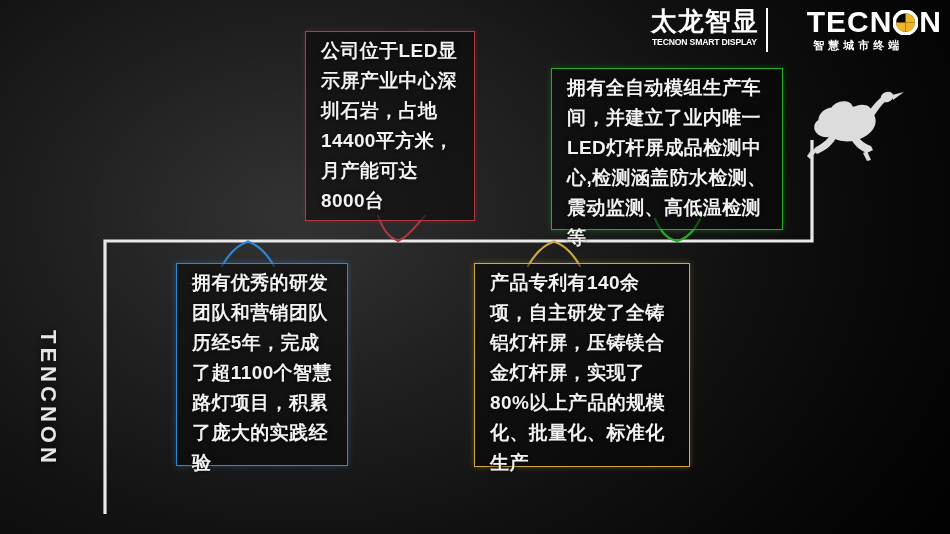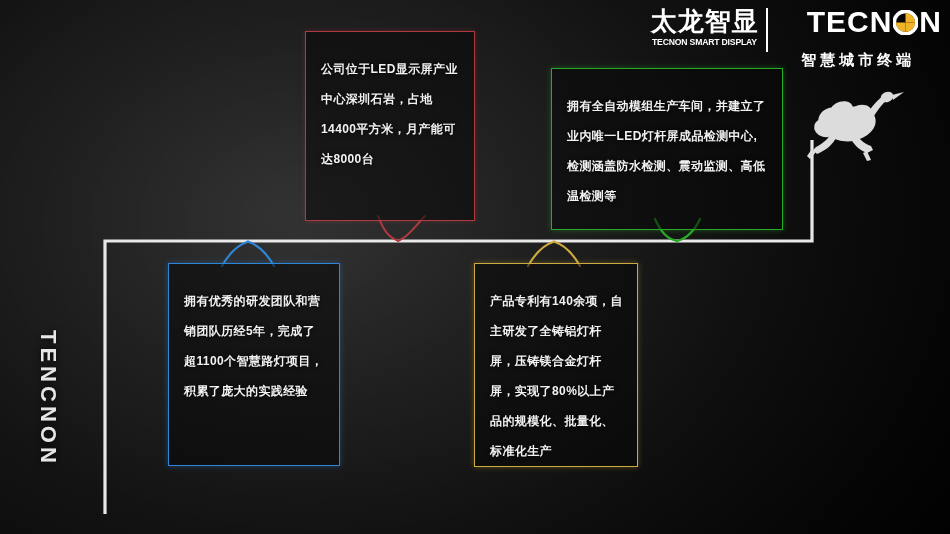--- a/index.html
+++ b/index.html
@@ -34,52 +34,52 @@
     width: 950px; height: 534px;
   }
   .svg-layer { z-index: 2; }
 
   
   .tbox {
     position: absolute;
     box-sizing: border-box;
     z-index: 5;
     color: #f2f2f2;
-    font-size: 12px;
+    font-size: 19px;
     line-height: 30px;
     letter-spacing: 0.4px;
     font-weight: 700;
     text-shadow: 0 0 4px rgba(0,0,0,0.85);
-    padding: 22px 13px 9px 15px;
+    padding: 4px 13px 9px 15px;
     background: rgba(8,8,8,0.55);
   }
   .tbox .txt { display: block; }
 
   .box-red {
     left: 305px; top: 31px;
     width: 170px; height: 190px;
     border: 1.6px solid #b03a42;
     box-shadow: 0 0 5px rgba(176,58,66,0.35);
   }
   .box-green {
     left: 551px; top: 59px;
     width: 232px; height: 162px;
     border: 1.8px solid #27ab27;
     box-shadow: 0 0 6px rgba(39,171,39,0.40);
     margin-top: 9px;
   }
   .box-blue {
-    left: 168px; top: 263px;
+    left: 176px; top: 263px;
     width: 172px; height: 203px;
     border: 1.7px solid #2f86d8;
     box-shadow: 0 0 6px rgba(47,134,216,0.40);
   }
   .box-gold {
     left: 474px; top: 263px;
-    width: 164px; height: 204px;
+    width: 216px; height: 204px;
     border: 1.7px solid #ceaa3f;
     box-shadow: 0 0 6px rgba(206,170,63,0.35);
   }
 
   
   #brand-vertical {
     position: absolute;
     left: 61px;
     top: 330px;
     z-index: 6;
@@ -141,25 +141,25 @@
     margin-left: 32px;
   }
   .logo-o {
     display: inline-block;
     position: relative;
     width: 25px; height: 25px;
     margin: 0 1px;
   }
   .logo-sub {
     color: #ffffff;
-    font-size: 15px;
+    font-size: 11px;
     font-weight: 700;
     letter-spacing: 4px;
     line-height: 13px;
-    margin-top: 18px;
+    margin-top: 3px;
     font-family: "DejaVu Sans", sans-serif;
   }
 
   
   #ostrich {
     position: absolute;
     left: 805px;
     top: 88px;
     z-index: 6;
     width: 120px;

